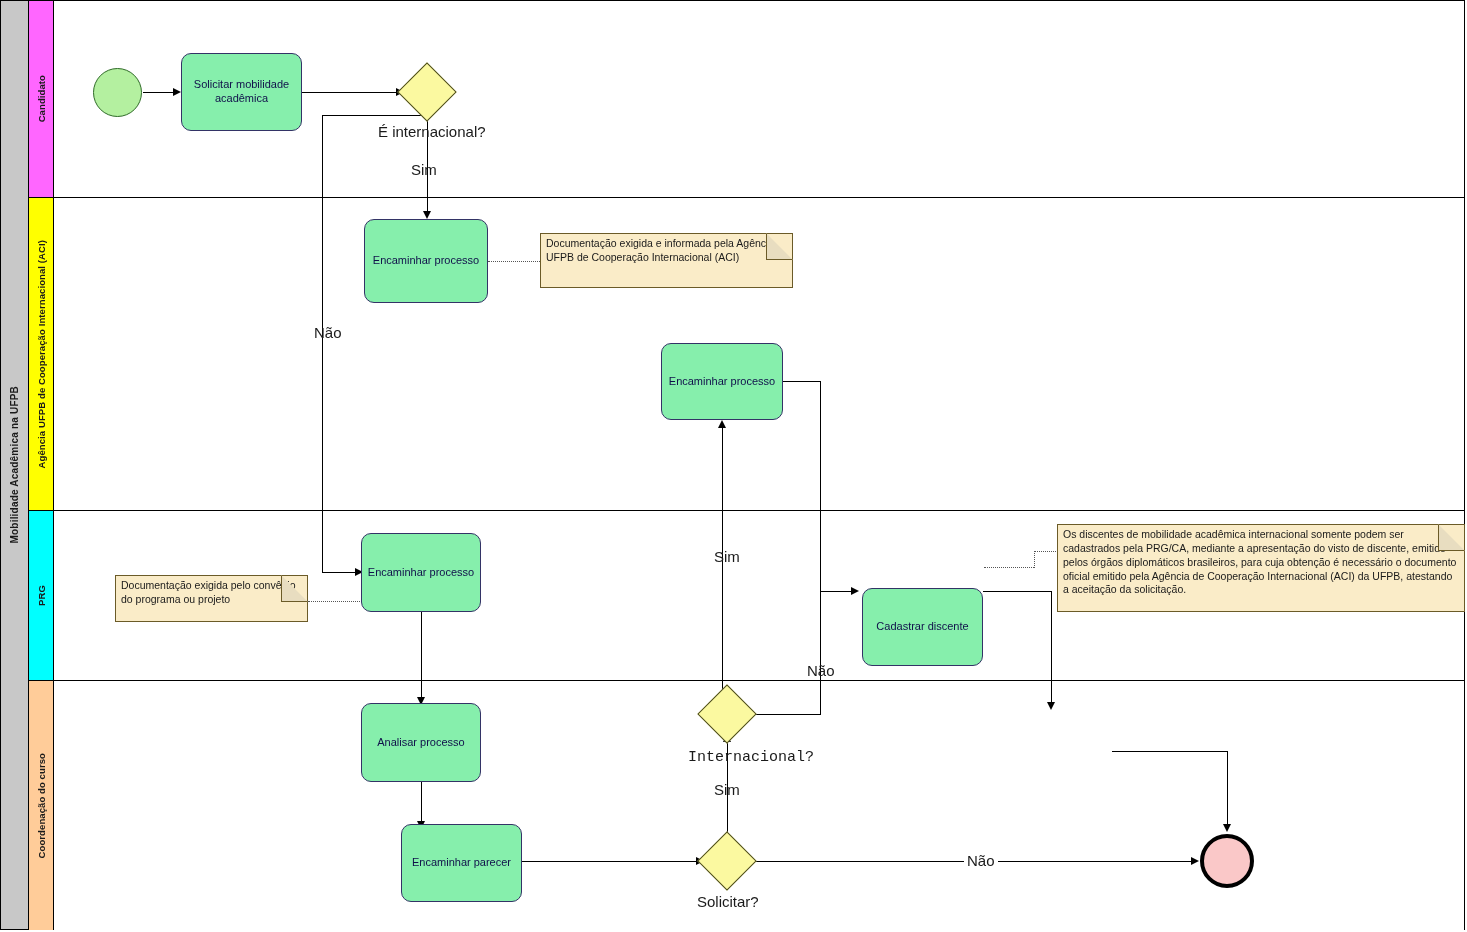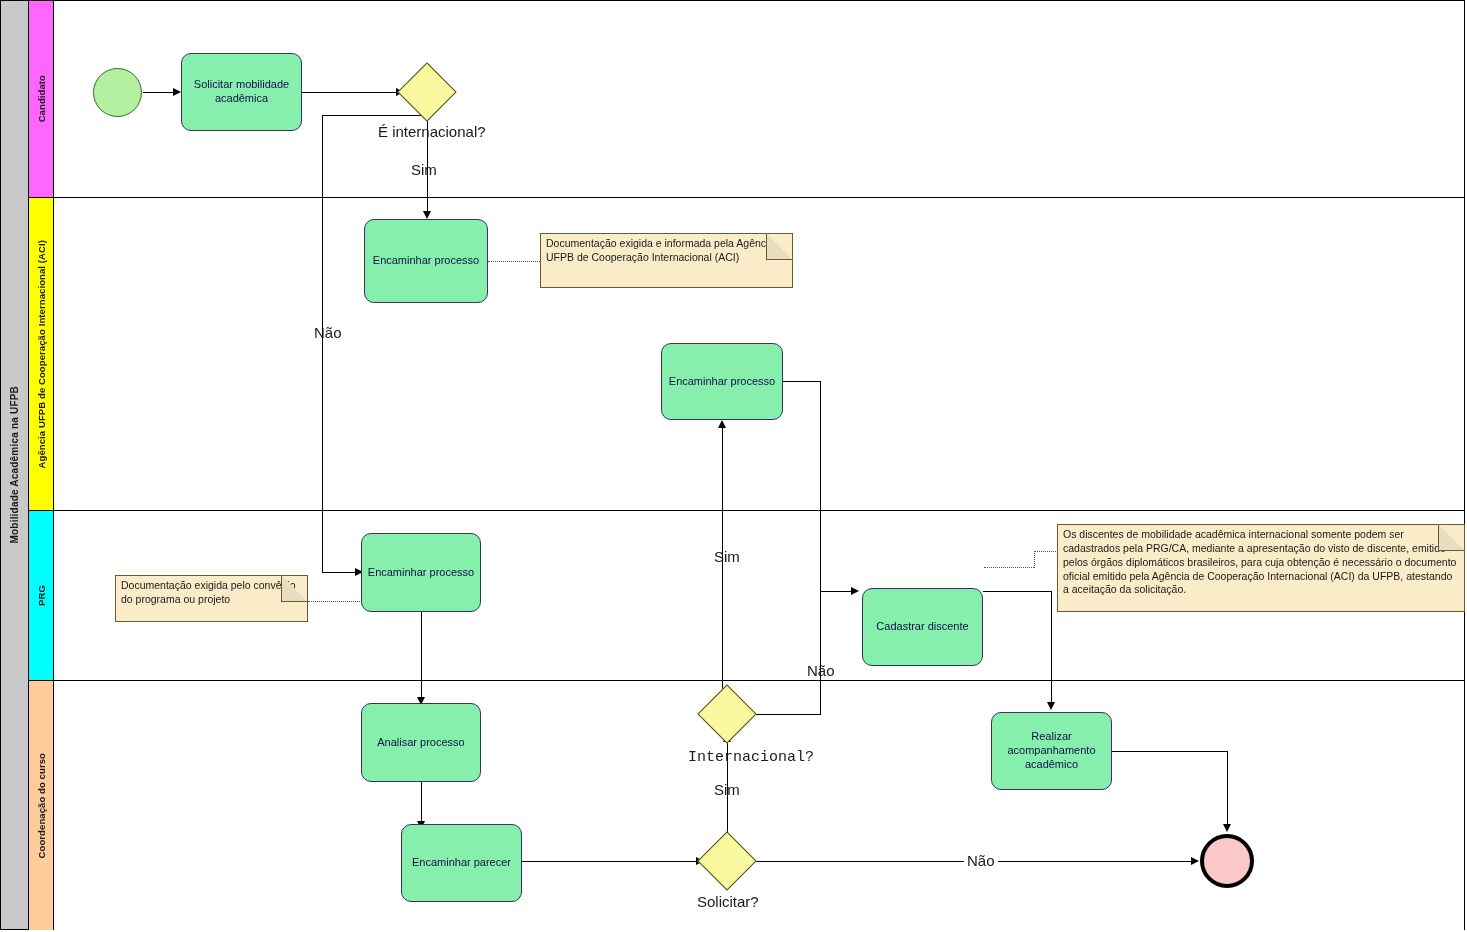--- a/index.html
+++ b/index.html
@@ -211,19 +211,16 @@
   <div class="flabel" style="left:714px;top:781px;">Sim</div>
   <div class="flabel" style="left:714px;top:548px;">Sim</div>
   <div class="flabel" style="left:807px;top:662px;">Não</div>
 
   <div class="gw" style="left:706px;top:840px;width:42px;height:42px;">
       <i></i>
     </div>
   <div class="flabel" style="left:697px;top:893px;">Solicitar?</div>
   <div class="flabel" style="left:964px;top:852px;background:#fff;padding:0 3px;">Não</div>
 
-  <div class="task" style="left:991px;top:712px;width:121px;height:78px;">
-    <span>Realizar acompanhamento acadêmico</span>
-  </div>
 
   <div class="ev ev-end" style="left:1200px;top:834px;width:54px;height:54px;"></div>
 
 </div>
 
 </body></html>

